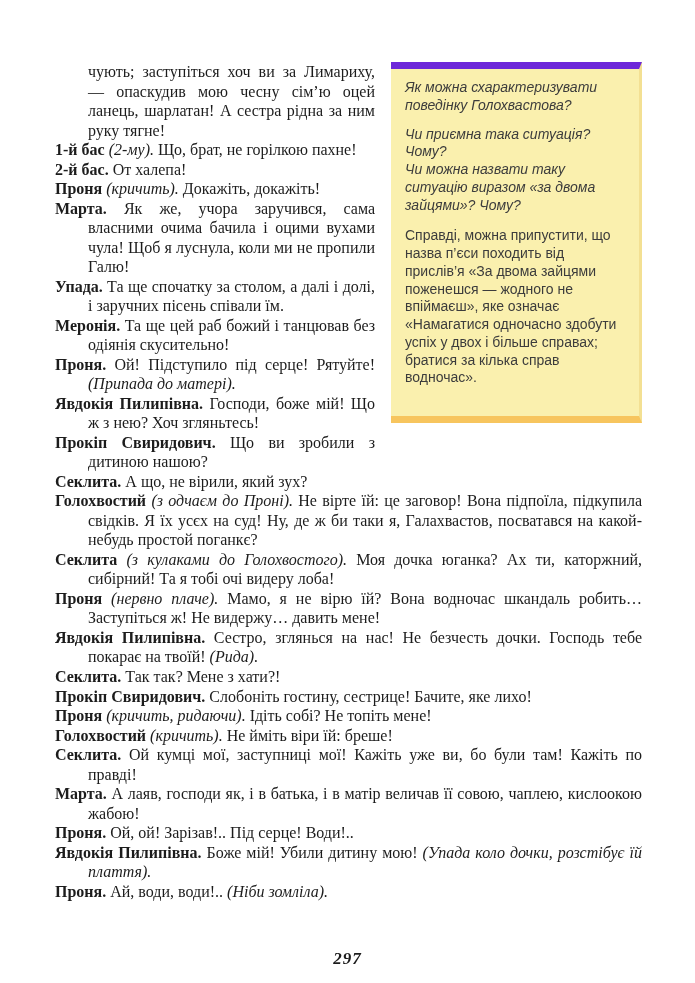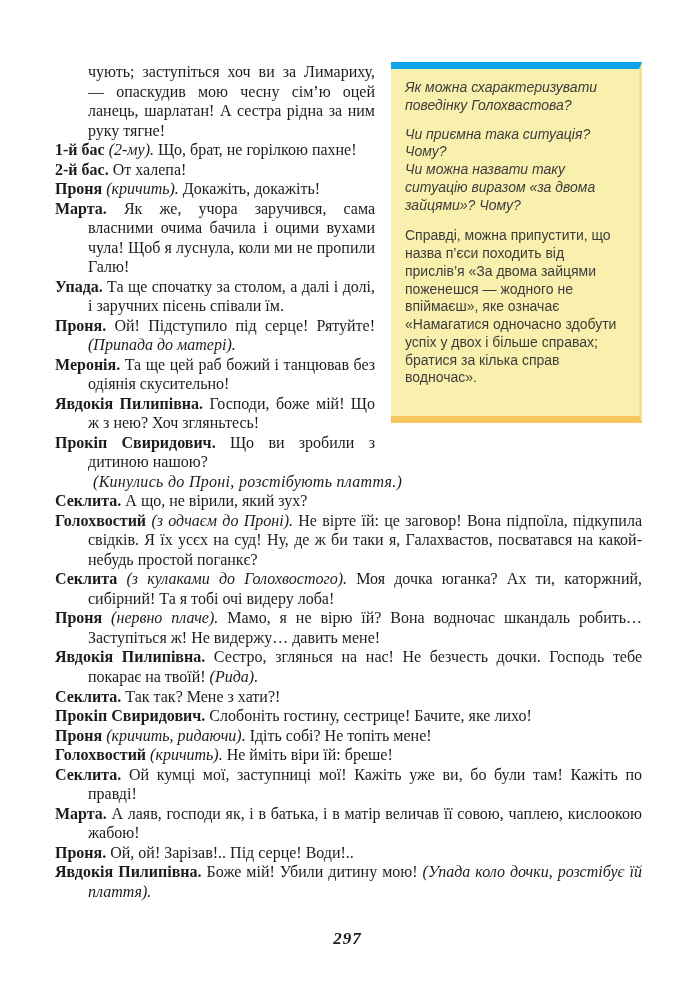--- a/index.html
+++ b/index.html
@@ -17,21 +17,21 @@
     top: 62px;
     left: 55px;
     right: 53px;
   }
   
   .question-box {
     float: right;
     width: 222px;
     margin: 0 0 14px 16px;
     background: #faf0ae;
-    border-top: 7px solid #0ea5e9;
+    border-top: 7px solid #6d28d9;
     border-bottom: 7px solid #f7c55e;
     border-right: 3px solid #f3e093;
     padding: 10px 12px 12px 14px;
     font-family: "Liberation Sans", sans-serif;
     font-size: 14px;
     line-height: 1.27;
     color: #3c3c3c;
   }
   .qb-questions p {
     margin: 0;
@@ -59,21 +59,21 @@
     padding-left: 38px;
     font-style: italic;
     text-align: left;
     letter-spacing: 0.3px;
   }
   .speaker { font-weight: bold; }
   .dir { font-style: italic; }
   .trail { font-style: italic; }
   .page-number {
     position: absolute;
-    bottom: 34px;
+    bottom: 14px;
     left: 0;
     width: 100%;
     text-align: center;
     font-style: italic;
     font-weight: bold;
     font-size: 17px;
     letter-spacing: 1px;
     color: #1c1c1c;
     margin-top: 18px;
   }
@@ -93,36 +93,36 @@
       <p class="qb-note">Справді, можна припустити, що назва п’єси походить від прислів’я «За двома зайцями поженешся — жодного не впіймаєш», яке означає «Намагатися одночасно здобути успіх у двох і більше справах; братися за кілька справ водночас».</p>
     </aside>
 
     <div class="dialogue">
         <p class="entry continuation"><span>чують; заступіться хоч ви за Лимариху, — опаскудив мою чесну сім’ю оцей ланець, шарлатан! А сестра рідна за ним руку тягне!</span></p>
         <p class="entry"><span class="speaker">1-й бас</span><span class="dir">&nbsp;(2-му).</span><span> Що, брат, не горілкою пахне!</span></p>
         <p class="entry"><span class="speaker">2-й бас.</span><span> От халепа!</span></p>
         <p class="entry"><span class="speaker">Проня</span><span class="dir">&nbsp;(кричить).</span><span> Докажіть, докажіть!</span></p>
         <p class="entry"><span class="speaker">Марта.</span><span> Як же, учора заручився, сама власними очима бачила і оцими вухами чула! Щоб я луснула, коли ми не пропили Галю!</span></p>
         <p class="entry"><span class="speaker">Упада.</span><span> Та ще спочатку за столом, а далі і долі, і заручних пісень співали їм.</span></p>
+        <p class="entry"><span class="speaker">Меронія.</span><span> Та ще цей раб божий і танцював без одіянія скусительно!</span></p>
         <p class="entry"><span class="speaker">Проня.</span><span> Ой! Підступило під серце! Рятуйте!</span><span class="trail"> (Припада до матері).</span></p>
-        <p class="entry"><span class="speaker">Меронія.</span><span> Та ще цей раб божий і танцював без одіянія скусительно!</span></p>
         <p class="entry"><span class="speaker">Явдокія Пилипівна.</span><span> Господи, боже мій! Що ж з нею? Хоч згляньтесь!</span></p>
         <p class="entry"><span class="speaker">Прокіп Свиридович.</span><span> Що ви зробили з дитиною нашою?</span></p>
-        <p class="entry stage"><span>(Кинулись до Проні, розстібують плаття.)</span></p>
         <p class="entry"><span class="speaker">Секлита.</span><span> А що, не вірили, який зух?</span></p>
         <p class="entry"><span class="speaker">Голохвостий</span><span class="dir">&nbsp;(з одчаєм до Проні).</span><span> Не вірте їй: це заговор! Вона підпоїла, підкупила свідків. Я їх усєх на суд! Ну, де ж би таки я, Галахвастов, посватався на какой-небудь простой поганкє?</span></p>
         <p class="entry"><span class="speaker">Секлита</span><span class="dir">&nbsp;(з кулаками до Голохвостого).</span><span> Моя дочка юганка? Ах ти, каторжний, сибірний! Та я тобі очі видеру лоба!</span></p>
         <p class="entry"><span class="speaker">Проня</span><span class="dir">&nbsp;(нервно плаче).</span><span> Мамо, я не вірю їй? Вона водночас шкандаль робить… Заступіться ж! Не видержу… давить мене!</span></p>
         <p class="entry"><span class="speaker">Явдокія Пилипівна.</span><span> Сестро, зглянься на нас! Не безчесть дочки. Господь тебе покарає на твоїй!</span><span class="trail"> (Рида).</span></p>
         <p class="entry"><span class="speaker">Секлита.</span><span> Так так? Мене з хати?!</span></p>
         <p class="entry"><span class="speaker">Прокіп Свиридович.</span><span> Слобоніть гостину, сестрице! Бачите, яке лихо!</span></p>
         <p class="entry"><span class="speaker">Проня</span><span class="dir">&nbsp;(кричить, ридаючи).</span><span> Ідіть собі? Не топіть мене!</span></p>
         <p class="entry"><span class="speaker">Голохвостий</span><span class="dir">&nbsp;(кричить).</span><span> Не йміть віри їй: бреше!</span></p>
         <p class="entry"><span class="speaker">Секлита.</span><span> Ой кумці мої, заступниці мої! Кажіть уже ви, бо були там! Кажіть по правді!</span></p>
         <p class="entry"><span class="speaker">Марта.</span><span> А лаяв, господи як, і в батька, і в матір величав її совою, чаплею, кислоокою жабою!</span></p>
         <p class="entry"><span class="speaker">Проня.</span><span> Ой, ой! Зарізав!.. Під серце! Води!..</span></p>
         <p class="entry"><span class="speaker">Явдокія Пилипівна.</span><span> Боже мій! Убили дитину мою!</span><span class="trail"> (Упада коло дочки, розстібує їй плаття).</span></p>
+        <p class="entry"><span class="speaker">Проня.</span><span> Ай, води, води!..</span><span class="trail"> (Ніби зомліла).</span></p>
       </div>
 
   </div>
 
   <div class="page-number">297</div>
 </div>
 
 </body></html>

